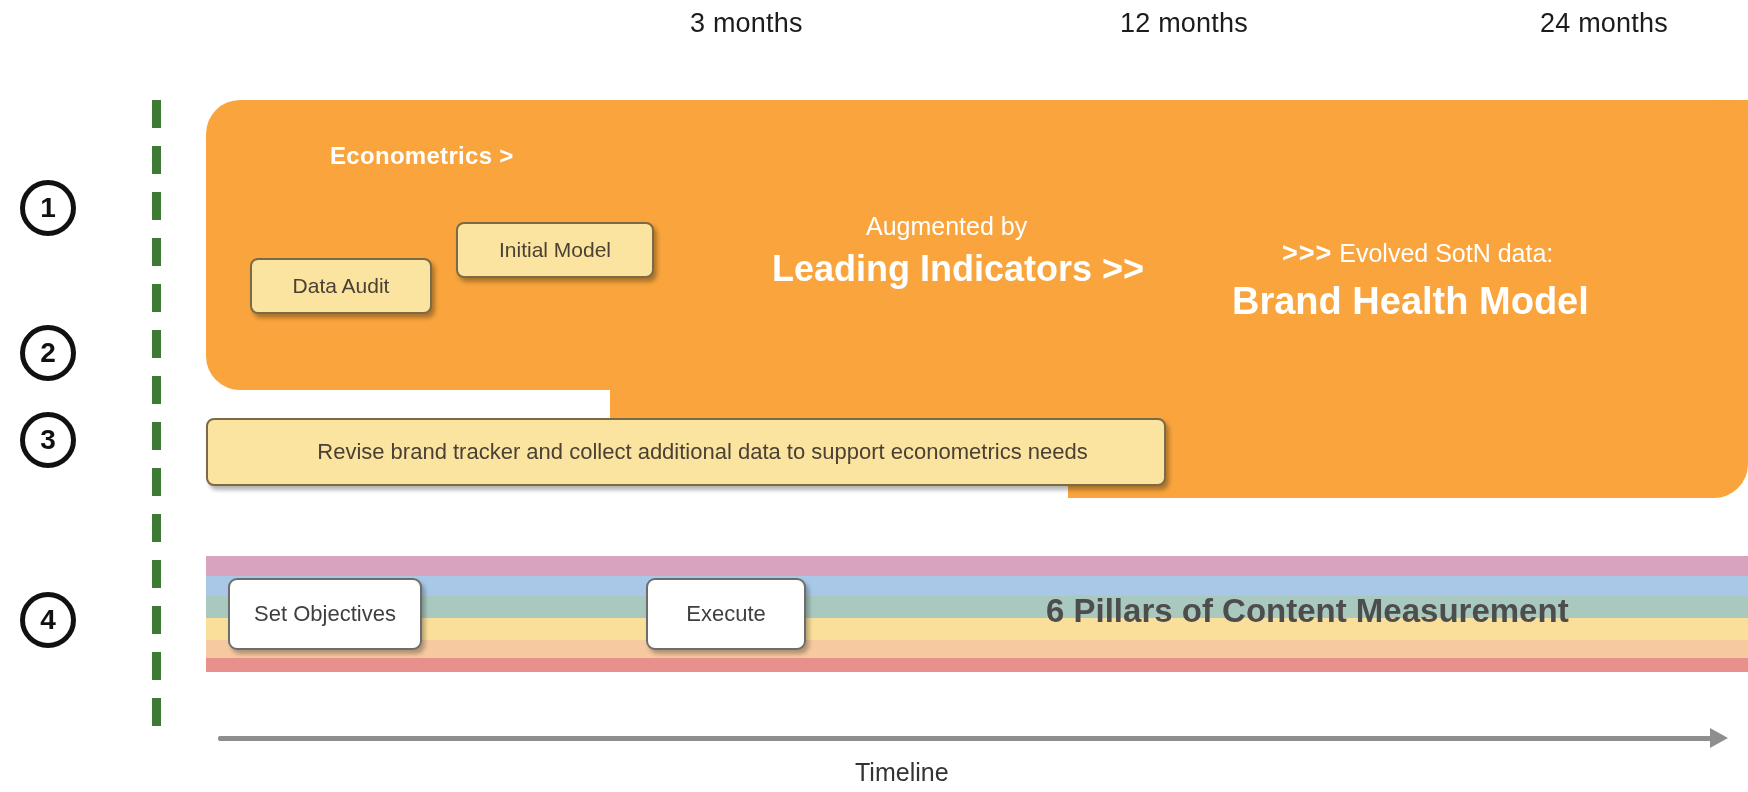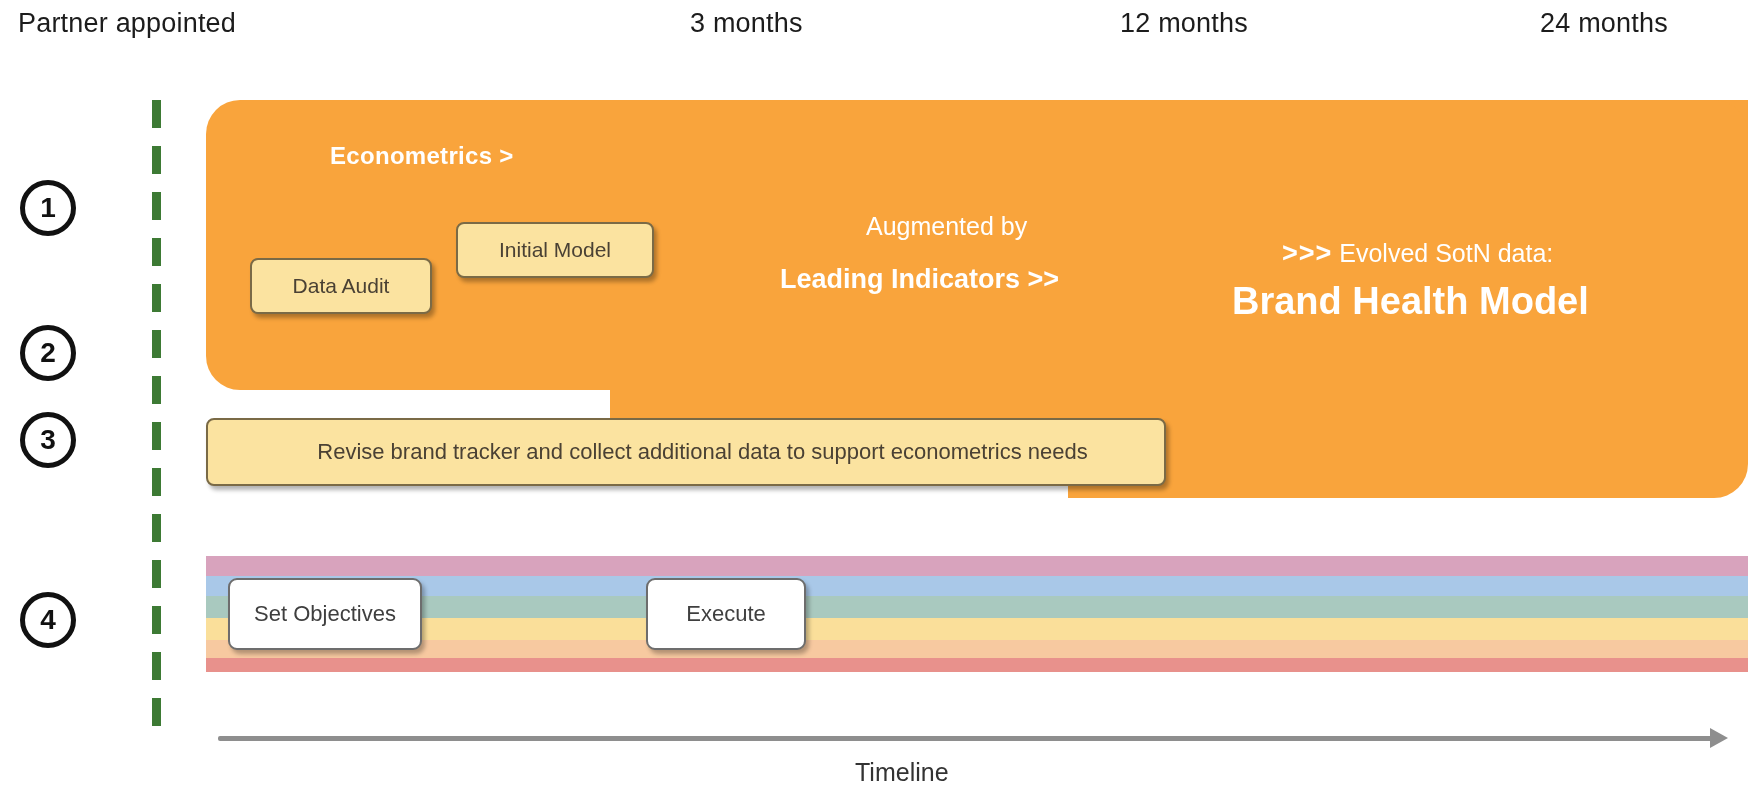--- a/index.html
+++ b/index.html
@@ -69,21 +69,21 @@
 
   
   .orange-text{position:absolute;color:#ffffff;white-space:nowrap;}
   #t-econometrics{
     left:330px;top:142px;font-size:24px;font-weight:bold;letter-spacing:.3px;
   }
   #t-aug-small{
     left:866px;top:212px;font-size:25px;font-weight:normal;
   }
   #t-aug-big{
-    left:772px;top:264px;font-size:27px;font-weight:bold;margin-left:8px;
+    left:772px;top:248px;font-size:36px;font-weight:bold;
   }
   #t-evolved{
     left:1282px;top:238px;font-size:25px;font-weight:normal;
   }
   #t-evolved .chev{font-weight:bold;font-size:27px;letter-spacing:1px;}
   #t-brand{
     left:1232px;top:280px;font-size:38px;font-weight:bold;
   }
 
   
@@ -141,21 +141,20 @@
   #timeline-label{
     position:absolute;left:855px;top:758px;
     font-size:25px;color:#333;white-space:nowrap;
   }
 </style>
 </head>
 <body>
 
 <div class="stage">
 
-  <div class="milestone" id="ms-partner">Partner appointed</div>
   <div class="milestone" id="ms-3">3 months</div>
   <div class="milestone" id="ms-12">12 months</div>
   <div class="milestone" id="ms-24">24 months</div>
 
   <div class="circle" id="circle-1">1</div>
   <div class="circle" id="circle-2">2</div>
   <div class="circle" id="circle-3">3</div>
   <div class="circle" id="circle-4">4</div>
 
   <div id="start-line"></div>
@@ -182,18 +181,19 @@
     <div class="stripe" id="stripe-2"></div>
     <div class="stripe" id="stripe-3"></div>
     <div class="stripe" id="stripe-4"></div>
     <div class="stripe" id="stripe-5"></div>
     <div class="stripe" id="stripe-6"></div>
   </div>
 
   <div class="white-step" id="step-set-objectives">Set Objectives</div>
   <div class="white-step" id="step-execute">Execute</div>
 
+  <div id="t-pillars">6 Pillars of Content Measurement</div>
 
   <div id="timeline-line"></div>
   <div id="timeline-arrow"></div>
   <div id="timeline-label">Timeline</div>
 
 </div>
 
 </body></html>

